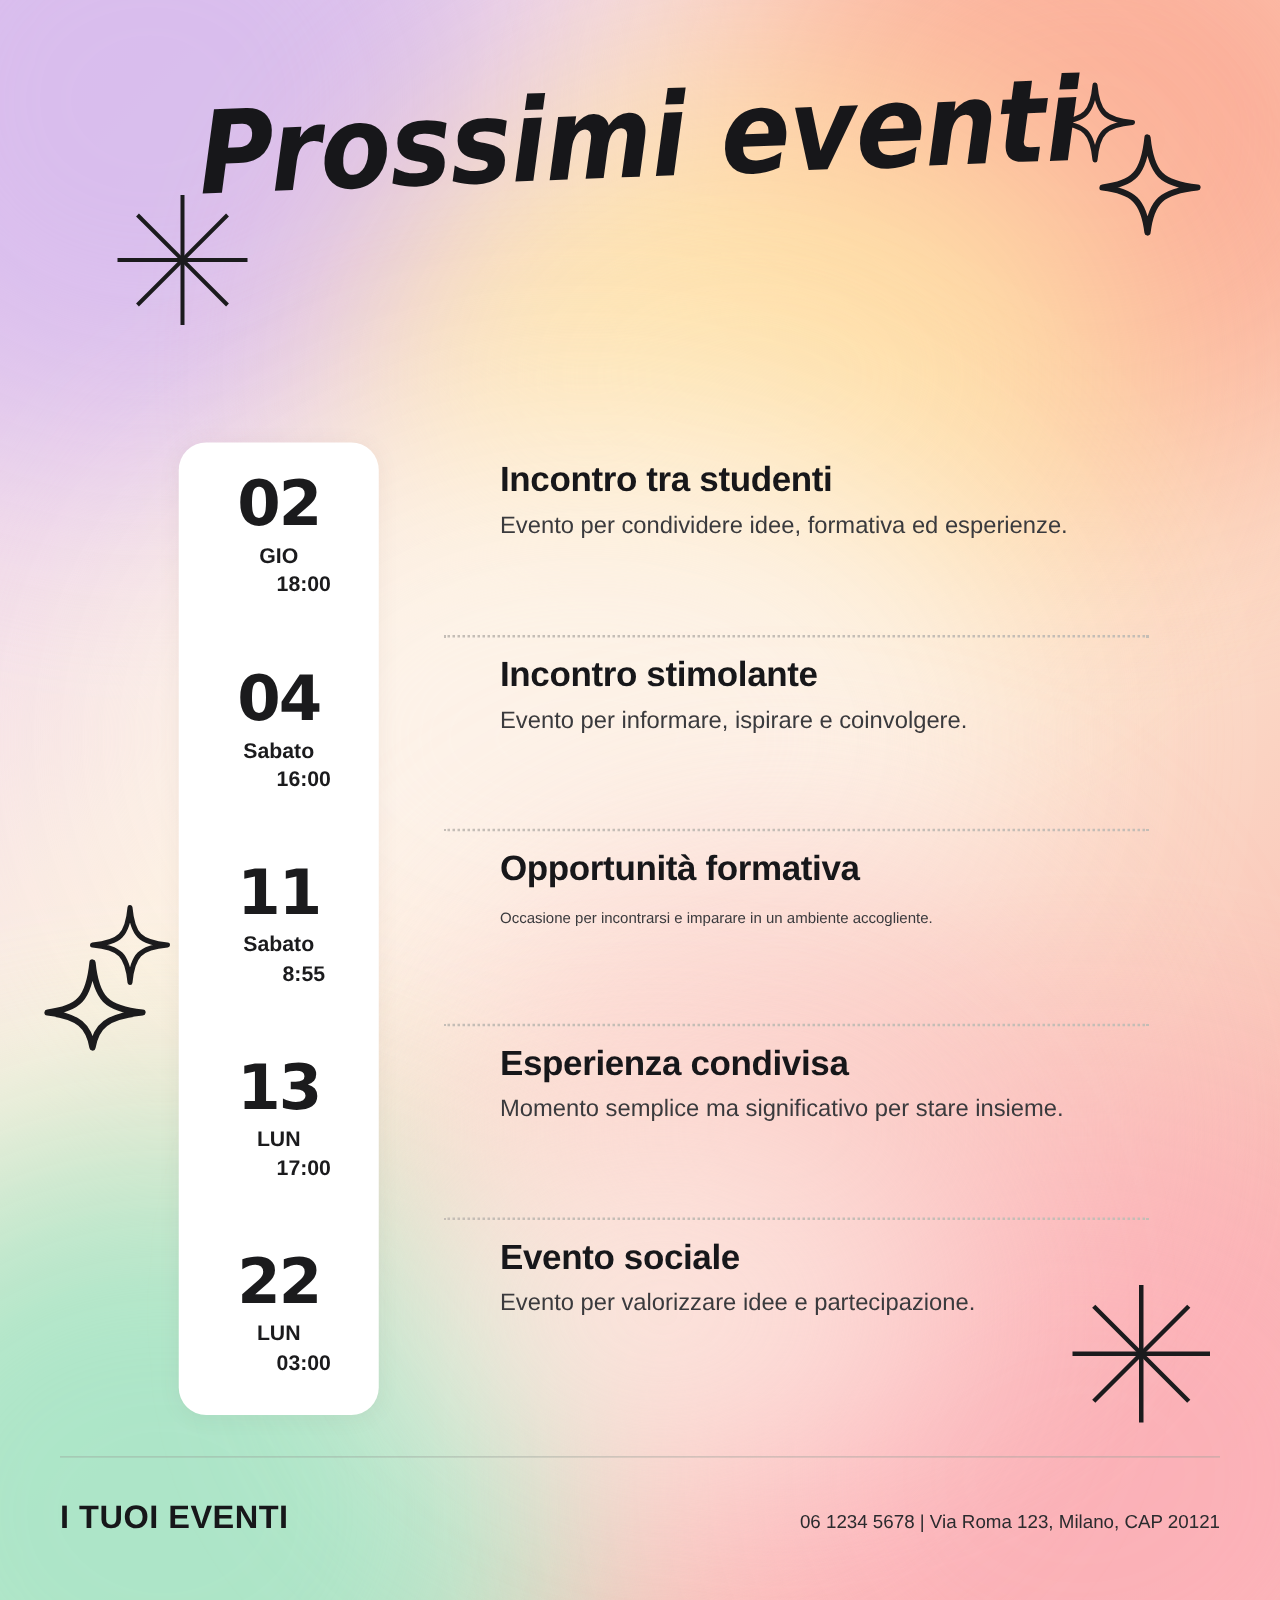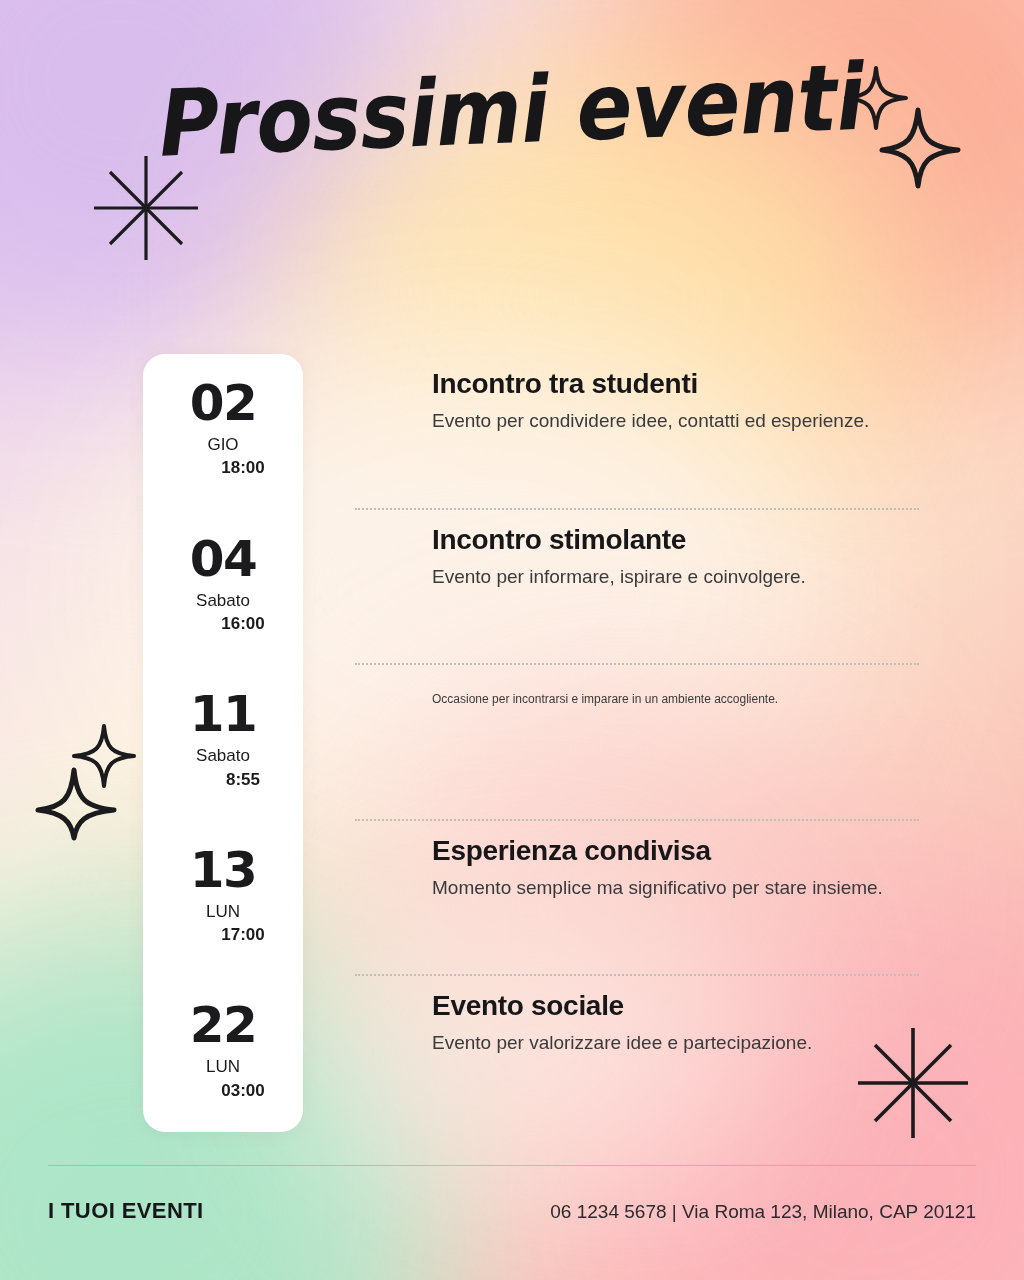--- a/index.html
+++ b/index.html
@@ -140,21 +140,20 @@
     width: 778px;
     height: 778px;
     z-index: 4;
   }
   .event-row {
     position: relative;
     display: flex;
     align-items: flex-start;
     height: 155.6px;
     box-sizing: border-box;
-    gap: 32px;
   }
   .event-row .sep {
     position: absolute;
     left: 212px;
     right: 2px;
     bottom: 0;
     border-top: 2.5px dotted #c4bdb6;
   }
   .event-row:last-child .sep { display: none; }
 
@@ -168,21 +167,21 @@
   .date-day {
     font-family: "DejaVu Sans", sans-serif;
     font-size: 50px;
     font-weight: bold;
     color: #1b1b1d;
     line-height: 1.02;
     letter-spacing: -1.5px;
   }
   .date-dow {
     font-size: 17px;
-    font-weight: normal;
+    font-weight: bold;
     color: #1b1b1d;
     line-height: 1.38;
     margin-top: 4px;
   }
   .date-time {
     font-size: 17px;
     font-weight: bold;
     color: #1b1b1d;
     line-height: 1.38;
     margin-left: 40px;
@@ -228,27 +227,27 @@
     position: absolute;
     left: 48px;
     right: 48px;
     top: 1198px;
     display: flex;
     align-items: baseline;
     justify-content: space-between;
     z-index: 6;
   }
   .footer-brand {
-    font-size: 22px;
+    font-size: 26px;
     font-weight: bold;
     letter-spacing: 0.4px;
     color: #17171a;
   }
   .footer-contact {
-    font-size: 19px;
+    font-size: 15px;
     color: #2b2b2e;
   }
 </style>
 </head>
 <body>
 
 <div class="poster">
 
   <div class="bg-base"></div>
   <div class="bg-blob blob-lav"></div>
@@ -305,21 +304,21 @@
   <div class="events">
 
     <div class="event-row">
       <div class="date-block">
         <div class="date-day">02</div>
         <div class="date-dow">GIO</div>
         <div class="date-time">18:00</div>
       </div>
       <div class="event-body">
         <div class="event-title">Incontro tra studenti</div>
-        <div class="event-desc">Evento per condividere idee, contatti ed esperienze.</div>
+        <div class="event-desc">Evento per condividere idee, formativa ed esperienze.</div>
       </div>
       <div class="sep"></div>
     </div>
 
     <div class="event-row">
       <div class="date-block">
         <div class="date-day">04</div>
         <div class="date-dow">Sabato</div>
         <div class="date-time">16:00</div>
       </div>
@@ -330,20 +329,21 @@
       <div class="sep"></div>
     </div>
 
     <div class="event-row">
       <div class="date-block">
         <div class="date-day">11</div>
         <div class="date-dow">Sabato</div>
         <div class="date-time">8:55</div>
       </div>
       <div class="event-body small">
+        <div class="event-title">Opportunità formativa</div>
         <div class="event-desc">Occasione per incontrarsi e imparare in un ambiente accogliente.</div>
       </div>
       <div class="sep"></div>
     </div>
 
     <div class="event-row">
       <div class="date-block">
         <div class="date-day">13</div>
         <div class="date-dow">LUN</div>
         <div class="date-time">17:00</div>

